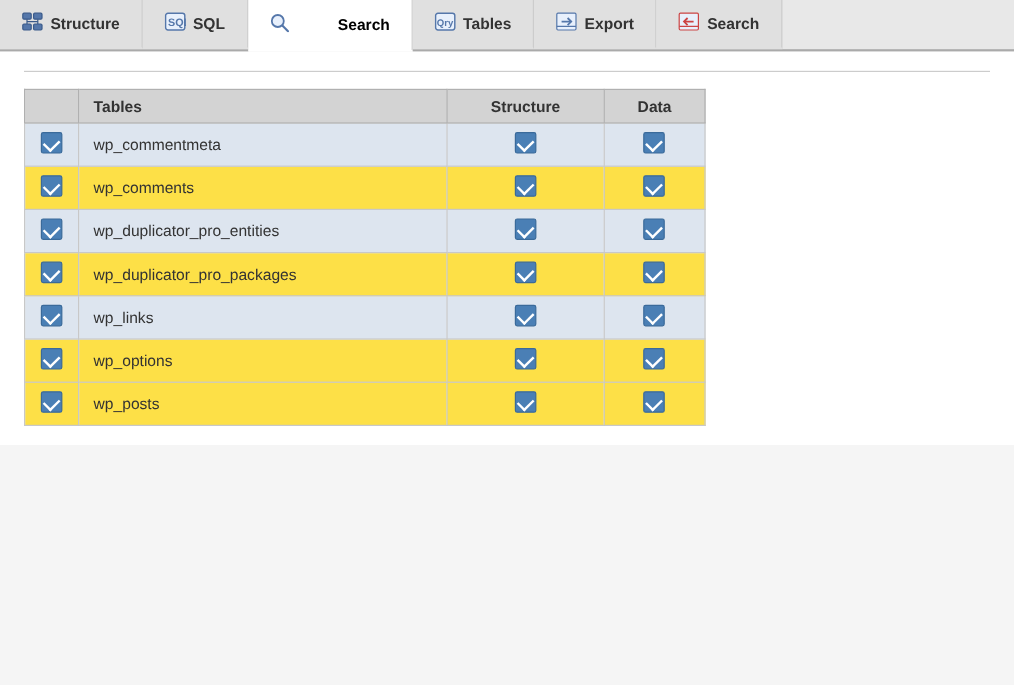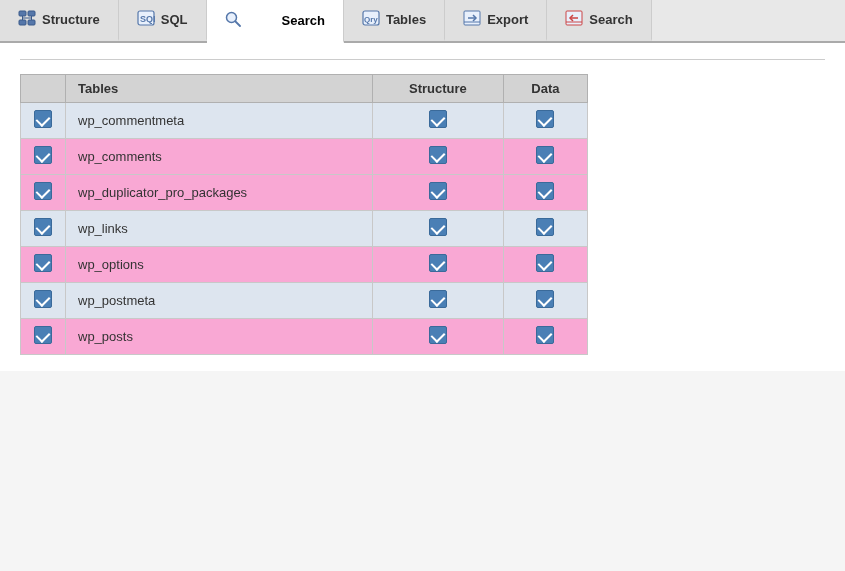--- a/index.html
+++ b/index.html
@@ -79,21 +79,21 @@
       border: 1px solid #c8c8c8;
       vertical-align: middle;
     }
     .data-table td.center {
       text-align: center;
     }
     .row-even {
       background: #dde5ef;
     }
     .row-odd {
-      background: #f9a8d4;
+      background: #fde047;
       margin-left: 12px;
     }
     .select-all-row td {
       background: #f0f0f0;
       font-weight: bold;
     }
 
     
     .cb {
       display: inline-block;
@@ -220,41 +220,41 @@
           <td>wp_commentmeta</td>
           <td class="center"><span class="cb checked"></span></td>
           <td class="center"><span class="cb checked"></span></td>
         </tr>
         <tr class="row-odd">
           <td class="center"><span class="cb checked"></span></td>
           <td>wp_comments</td>
           <td class="center"><span class="cb checked"></span></td>
           <td class="center"><span class="cb checked"></span></td>
         </tr>
+        <tr class="row-even">
+          <td class="center"><span class="cb checked"></span></td>
+          <td>wp_duplicator_pro_entities</td>
+          <td class="center"><span class="cb checked"></span></td>
+          <td class="center"><span class="cb checked"></span></td>
+        </tr>
         <tr class="row-odd">
           <td class="center"><span class="cb checked"></span></td>
           <td>wp_duplicator_pro_packages</td>
           <td class="center"><span class="cb checked"></span></td>
           <td class="center"><span class="cb checked"></span></td>
         </tr>
         <tr class="row-even">
           <td class="center"><span class="cb checked"></span></td>
           <td>wp_links</td>
           <td class="center"><span class="cb checked"></span></td>
           <td class="center"><span class="cb checked"></span></td>
         </tr>
         <tr class="row-odd">
           <td class="center"><span class="cb checked"></span></td>
           <td>wp_options</td>
-          <td class="center"><span class="cb checked"></span></td>
-          <td class="center"><span class="cb checked"></span></td>
-        </tr>
-        <tr class="row-even">
-          <td class="center"><span class="cb checked"></span></td>
-          <td>wp_postmeta</td>
           <td class="center"><span class="cb checked"></span></td>
           <td class="center"><span class="cb checked"></span></td>
         </tr>
         <tr class="row-odd">
           <td class="center"><span class="cb checked"></span></td>
           <td>wp_posts</td>
           <td class="center"><span class="cb checked"></span></td>
           <td class="center"><span class="cb checked"></span></td>
         </tr>
       </tbody>

